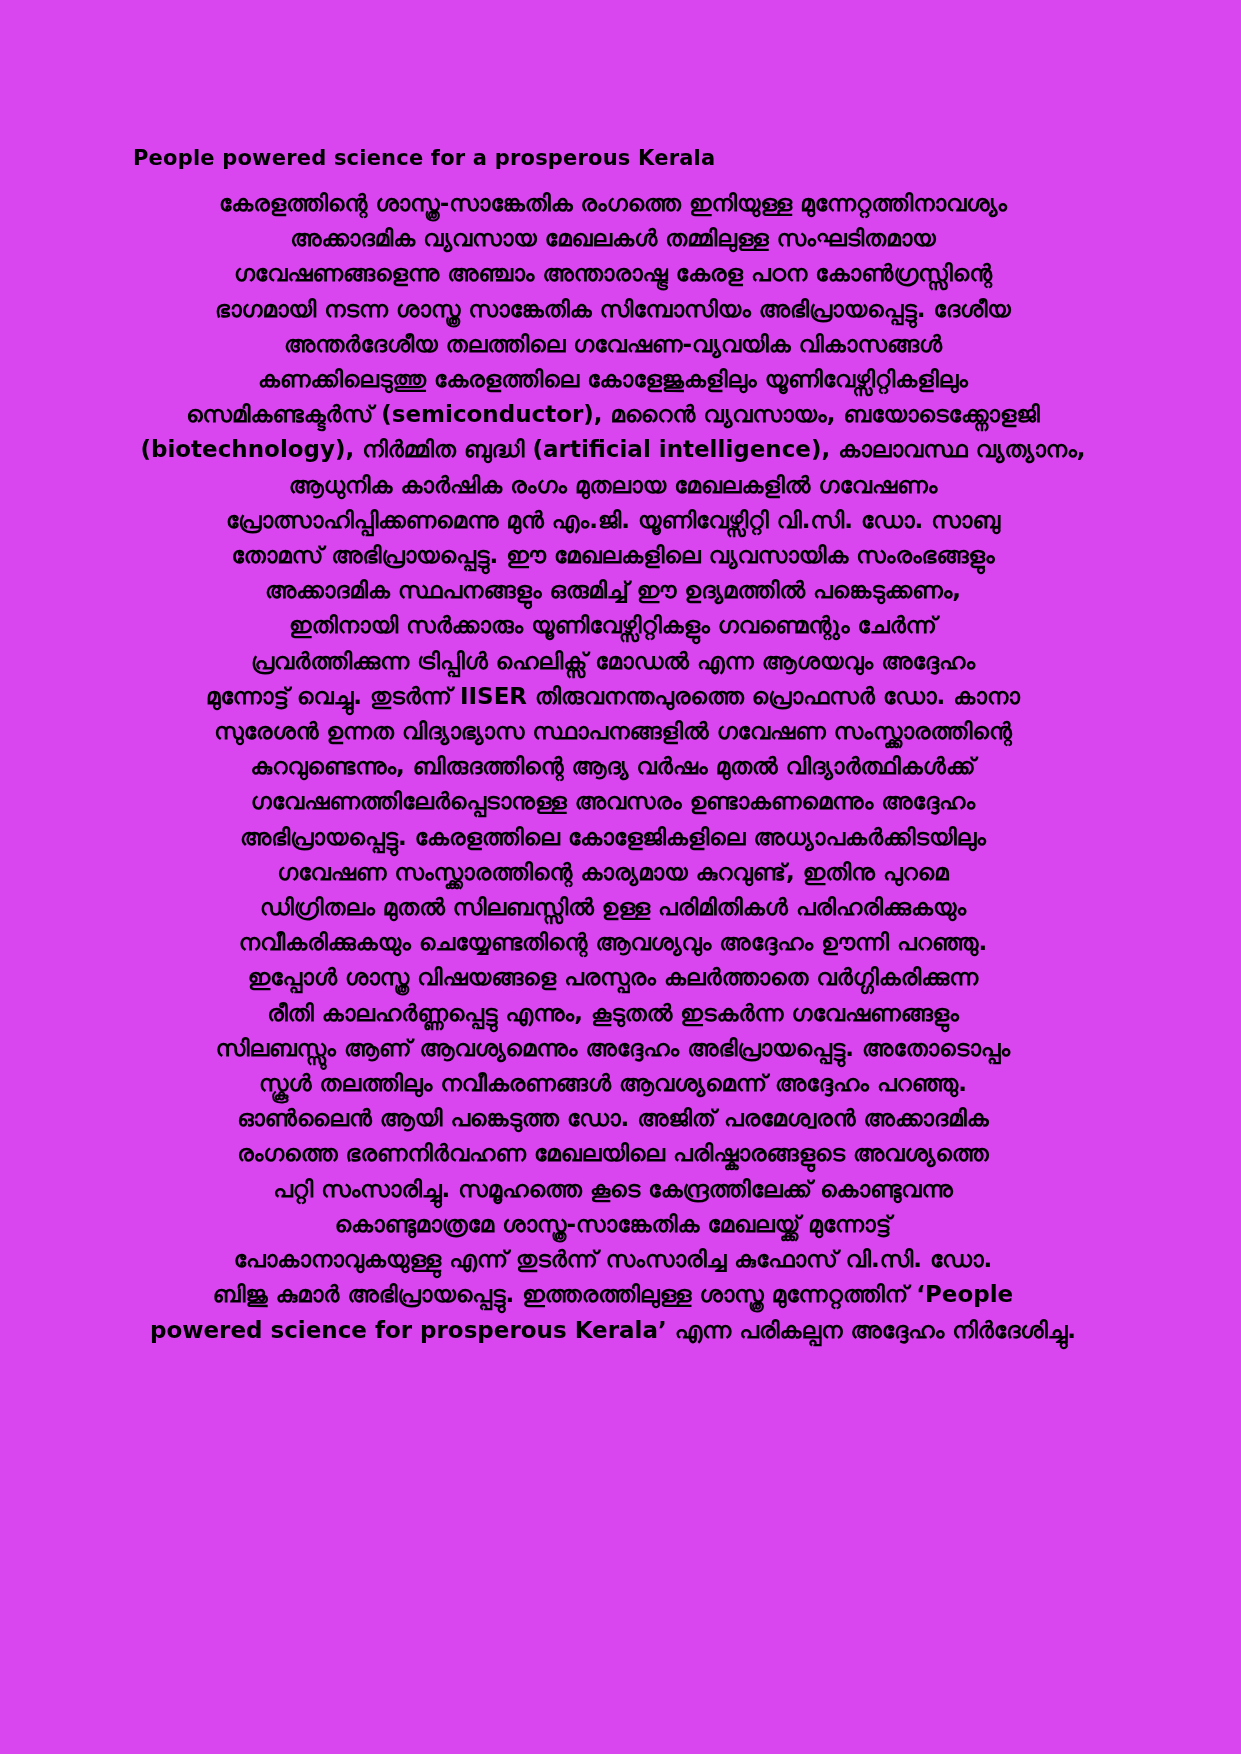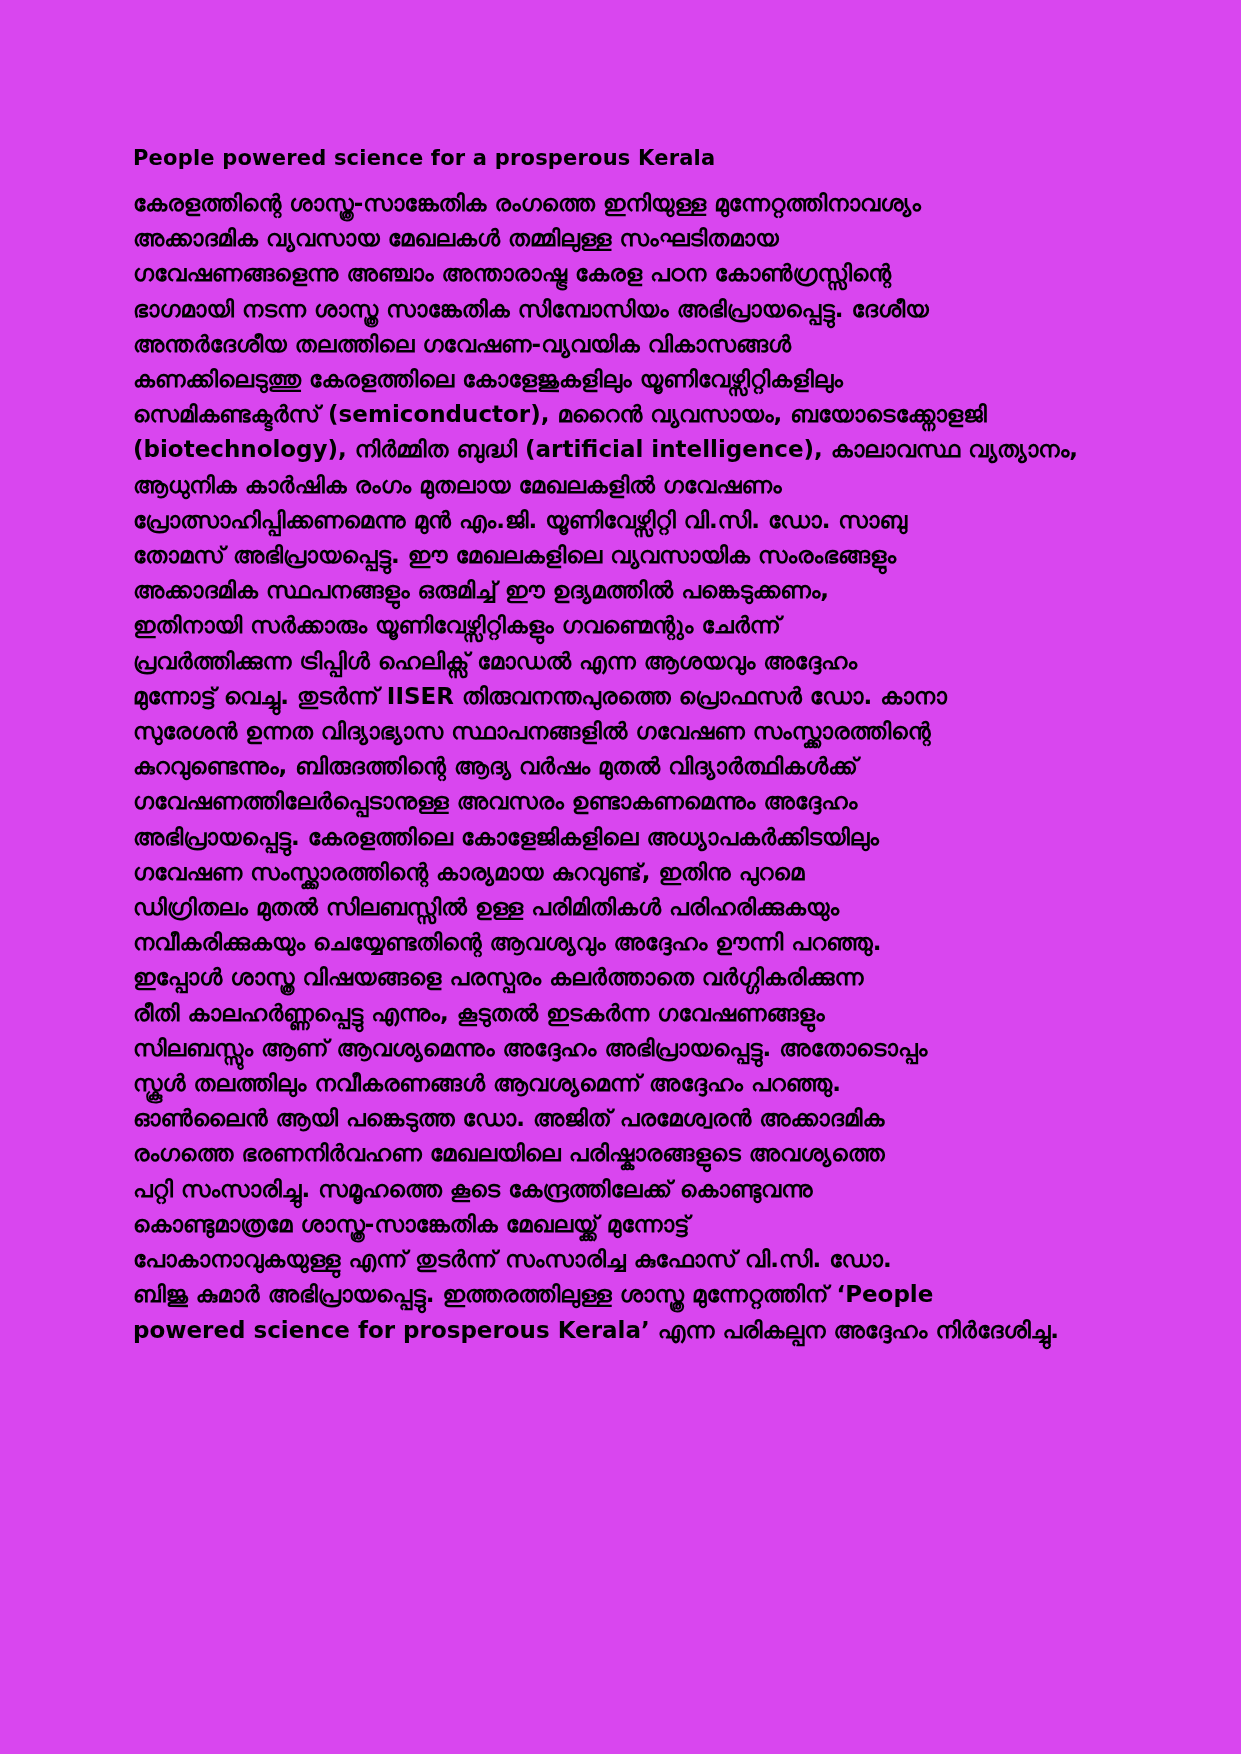--- a/index.html
+++ b/index.html
@@ -29,21 +29,21 @@
   .doc-body {
     position: absolute;
     left: 133px;
     top: 186px;
     width: 960px;
     font-size: 23px;
     font-weight: 600;
     line-height: 35.2px;
     color: #000000;
     white-space: pre-line;
-    text-align: left;
+    text-align: center;
   }
 </style>
 </head>
 <body>
 
 <div class="page">
   <h1 class="doc-title">People powered science for a prosperous Kerala</h1>
   <div class="doc-body">കേരളത്തിന്റെ ശാസ്ത്ര-സാങ്കേതിക രംഗത്തെ ഇനിയുള്ള മുന്നേറ്റത്തിനാവശ്യം
 അക്കാദമിക വ്യവസായ മേഖലകൾ തമ്മിലുള്ള സംഘടിതമായ
 ഗവേഷണങ്ങളെന്നു അഞ്ചാം അന്താരാഷ്ട്ര കേരള പഠന കോൺഗ്രസ്സിന്റെ

